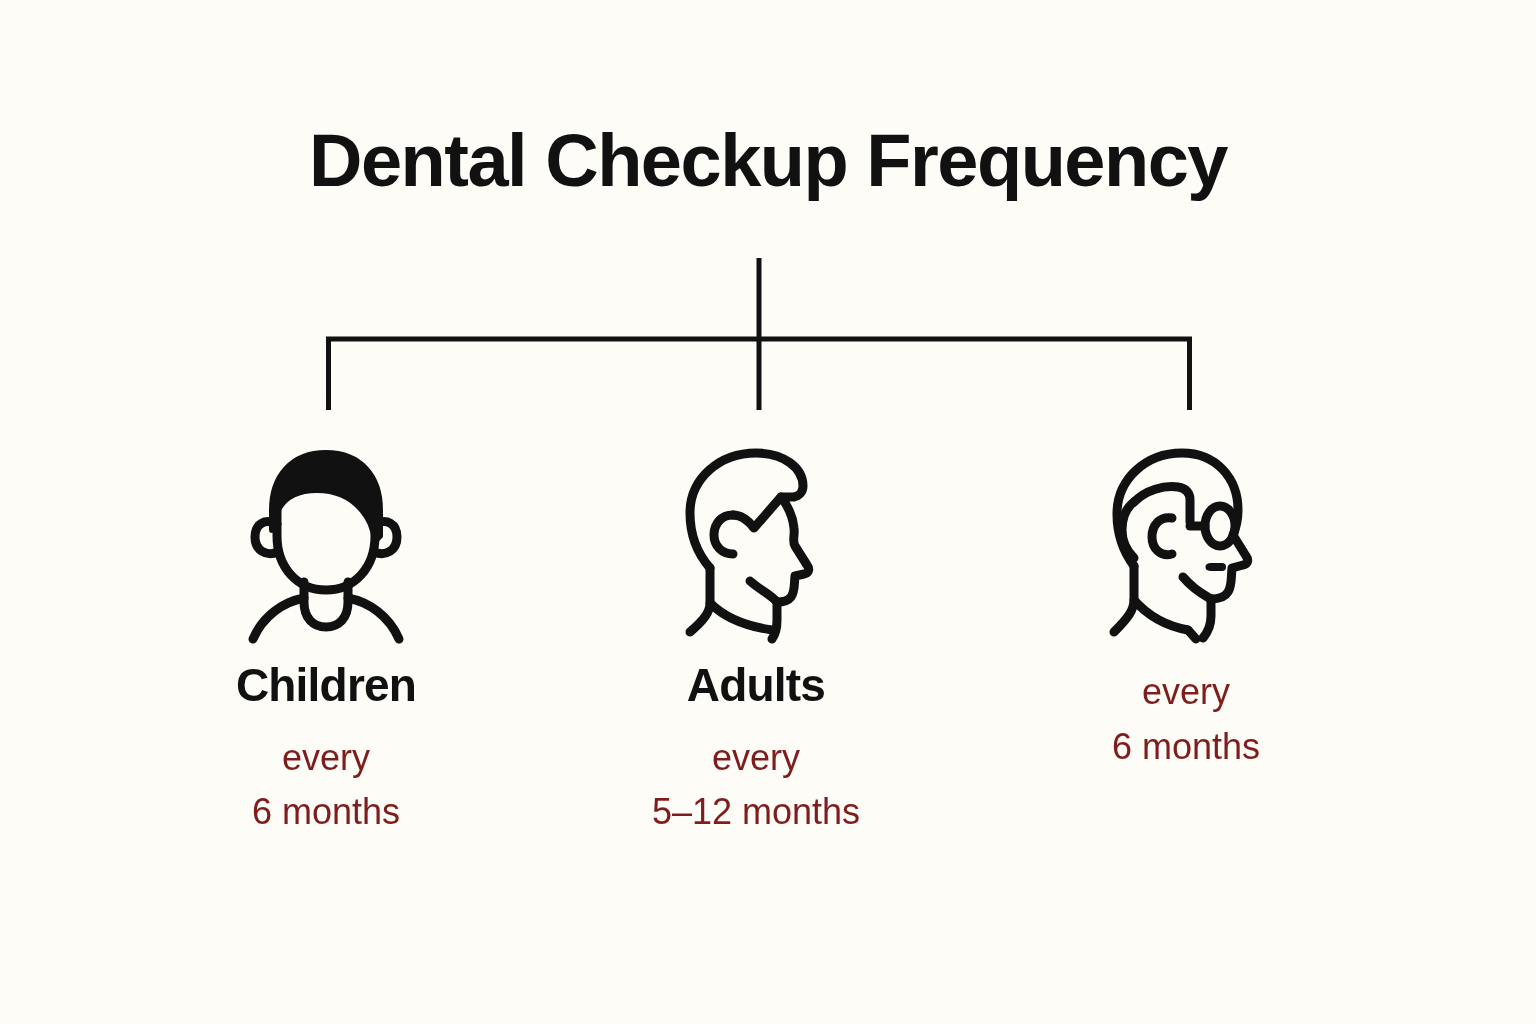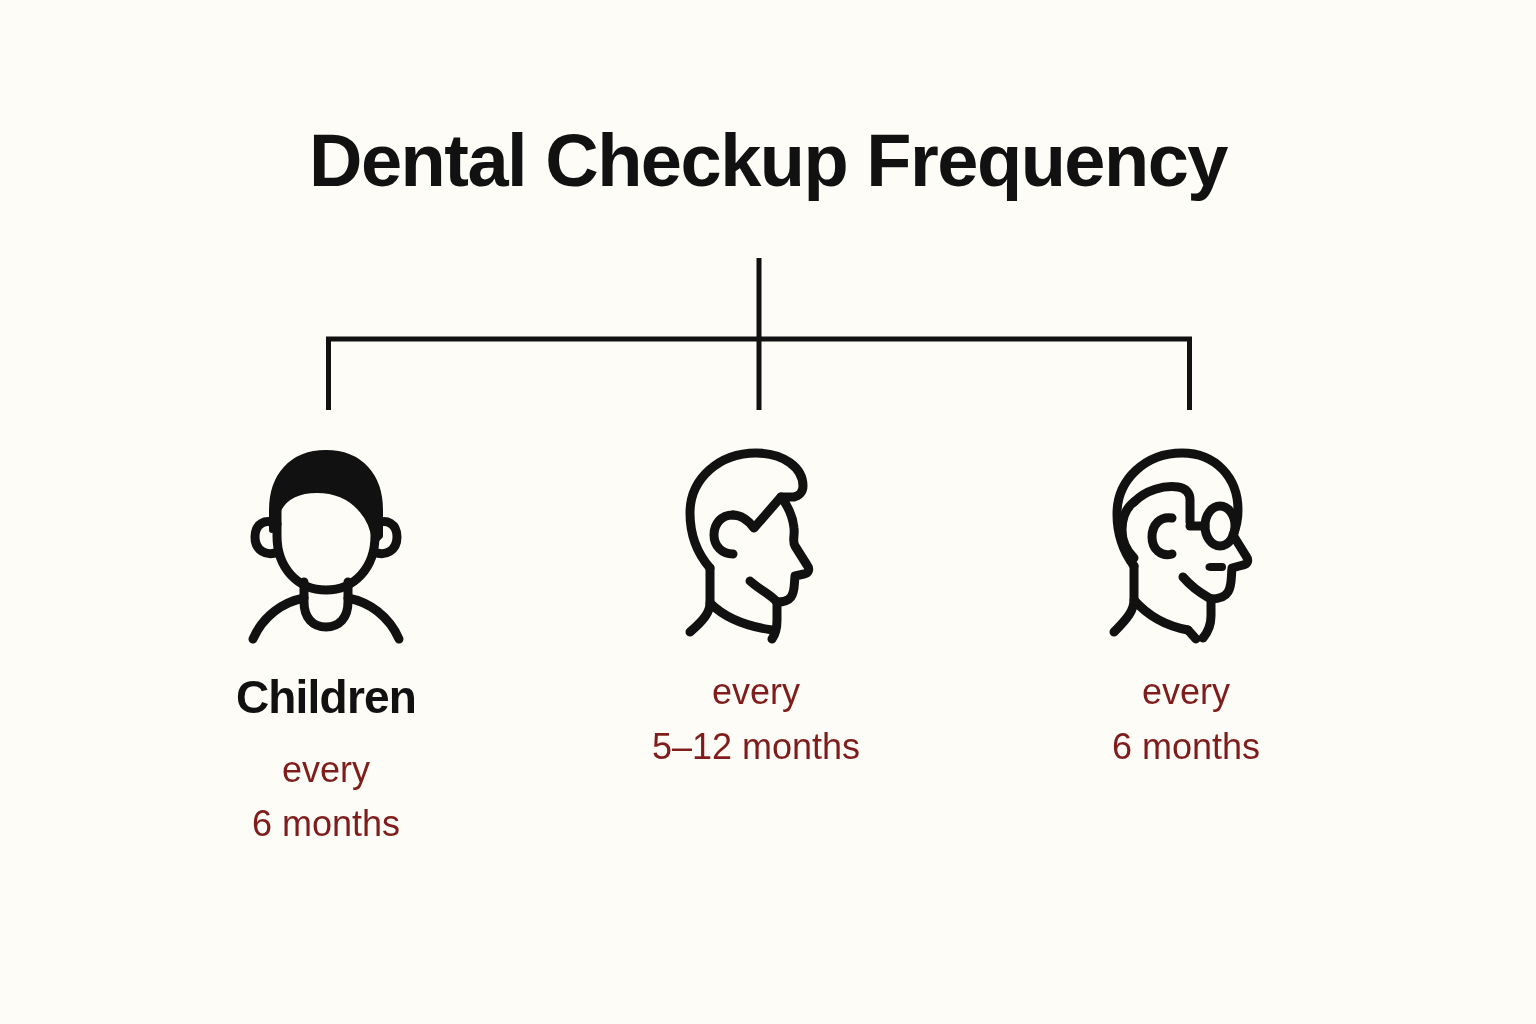--- a/index.html
+++ b/index.html
@@ -64,21 +64,21 @@
     height: 215px;
     display: flex;
     align-items: flex-end;
     justify-content: center;
   }
   .icon-wrap svg {
     display: block;
   }
 
   .group-label {
-    margin-top: 28px;
+    margin-top: 16px;
     font-size: 46px;
     font-weight: bold;
     letter-spacing: -0.8px;
     color: #111111;
     white-space: nowrap;
     line-height: 1.08;
   }
   .freq {
     margin-top: 20px;
     font-size: 36px;
@@ -173,20 +173,21 @@
 
             <path d="M74 141 C84 150 94 154 101 162"></path>
 
             <path d="M101 162 L101 180 C101 190 99 195 96 199"></path>
 
             <path d="M34 128 L34 163 C34 172 28 180 14 192"></path>
             <path d="M34 163 C48 177 68 186 96 190"></path>
           </g>
         </svg>
       </div>
+      <div class="group-label">Adults</div>
       <div class="freq">
         <span class="freq-line">every</span>
         <span class="freq-line">5–12 months</span>
       </div>
     </div>
 
     <div class="column col-seniors">
       <div class="icon-wrap">
         <svg width="165" height="205" viewBox="0 0 165 205">
           <g fill="none" stroke="#111111" stroke-width="9" stroke-linecap="round" stroke-linejoin="round">

